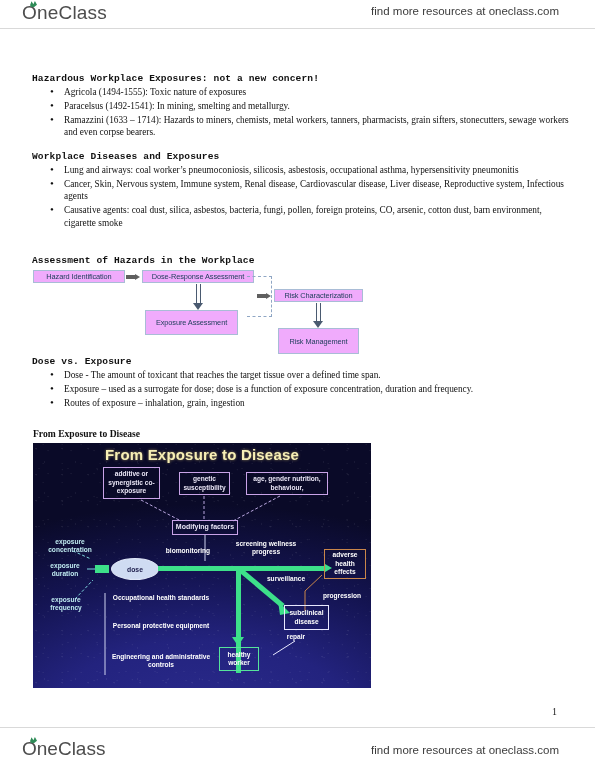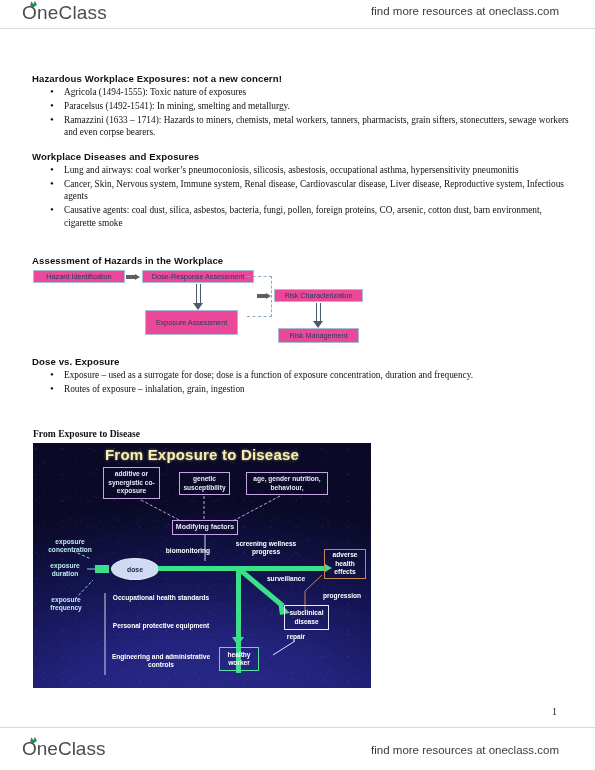--- a/index.html
+++ b/index.html
@@ -41,21 +41,21 @@
   .doc-title {
     position: absolute; left: 32px; top: 45px;
     font-family: "Liberation Sans", sans-serif;
     font-size: 11.5px; font-weight: bold; color: #3b6fc4;
     letter-spacing: -0.1px;
   }
 
   
   .sec-head {
     position: absolute;
-    font-family: Liberation Sans, sans-serif;
+    font-family: Liberation Mono, monospace;
     font-size: 9.6px; font-weight: bold; color: #111;
     letter-spacing: .1px;
   }
   .bullets {
     position: absolute;
     font-family: "Liberation Serif", serif;
     font-size: 9.3px; color: #111; line-height: 12.4px;
     margin: 0; padding: 0; list-style: none;
   }
   .bullets li {
@@ -64,21 +64,21 @@
   .bullets li:before {
     content: "\2022"; position: absolute; left: 4px; top: -1px;
     font-size: 11px; color: #111;
   }
 
   
   .flow { position: absolute; left: 33px; top: 268px; width: 330px; height: 80px; }
   .fbox {
     position: absolute;
     border: 1px solid #a9bcd6;
-    background: #ec4899;
+    background: #f0abfc;
     font-family: "Liberation Sans", sans-serif;
     font-size: 7.4px; color: #23405e;
     display: flex; align-items: center; justify-content: center;
     text-align: center; white-space: nowrap;
     padding: 0 3px;
     letter-spacing: -0.1px;
   }
   .vbigarrow {
     position: absolute; width: 11px;
   }
@@ -278,25 +278,26 @@
         <span class="tip"></span>
     </div>
 
     <div class="fbox" style="left:241px; top:21px; width:89px; height:13px;">Risk Characterization</div>
 
     <div class="vbigarrow" style="left:280px; top:35px; height:25px;">
       <span class="stem"></span>
         <span class="head"></span>
     </div>
 
-    <div class="fbox" style="left:245px; top:60px; width:81px; height:15px;">Risk Management</div>
+    <div class="fbox" style="left:245px; top:60px; width:81px; height:26px;">Risk Management</div>
   </div>
 
   <div class="sec-head" style="left:32px; top:356px;">Dose vs. Exposure</div>
   <ul class="bullets" style="left:46px; top:369px; width:525px;">
+    <li>Dose - The amount of toxicant that reaches the target tissue over a defined time span.</li>
     <li>Exposure – used as a surrogate for dose; dose is a function of exposure concentration, duration and frequency.</li>
     <li>Routes of exposure – inhalation, grain, ingestion</li>
   </ul>
 
   <div class="pic-label">From Exposure to Disease</div>
 
   <div class="picture">
     <div class="pic-noise"></div>
 
     <div class="pic-title">From Exposure to Disease</div>

